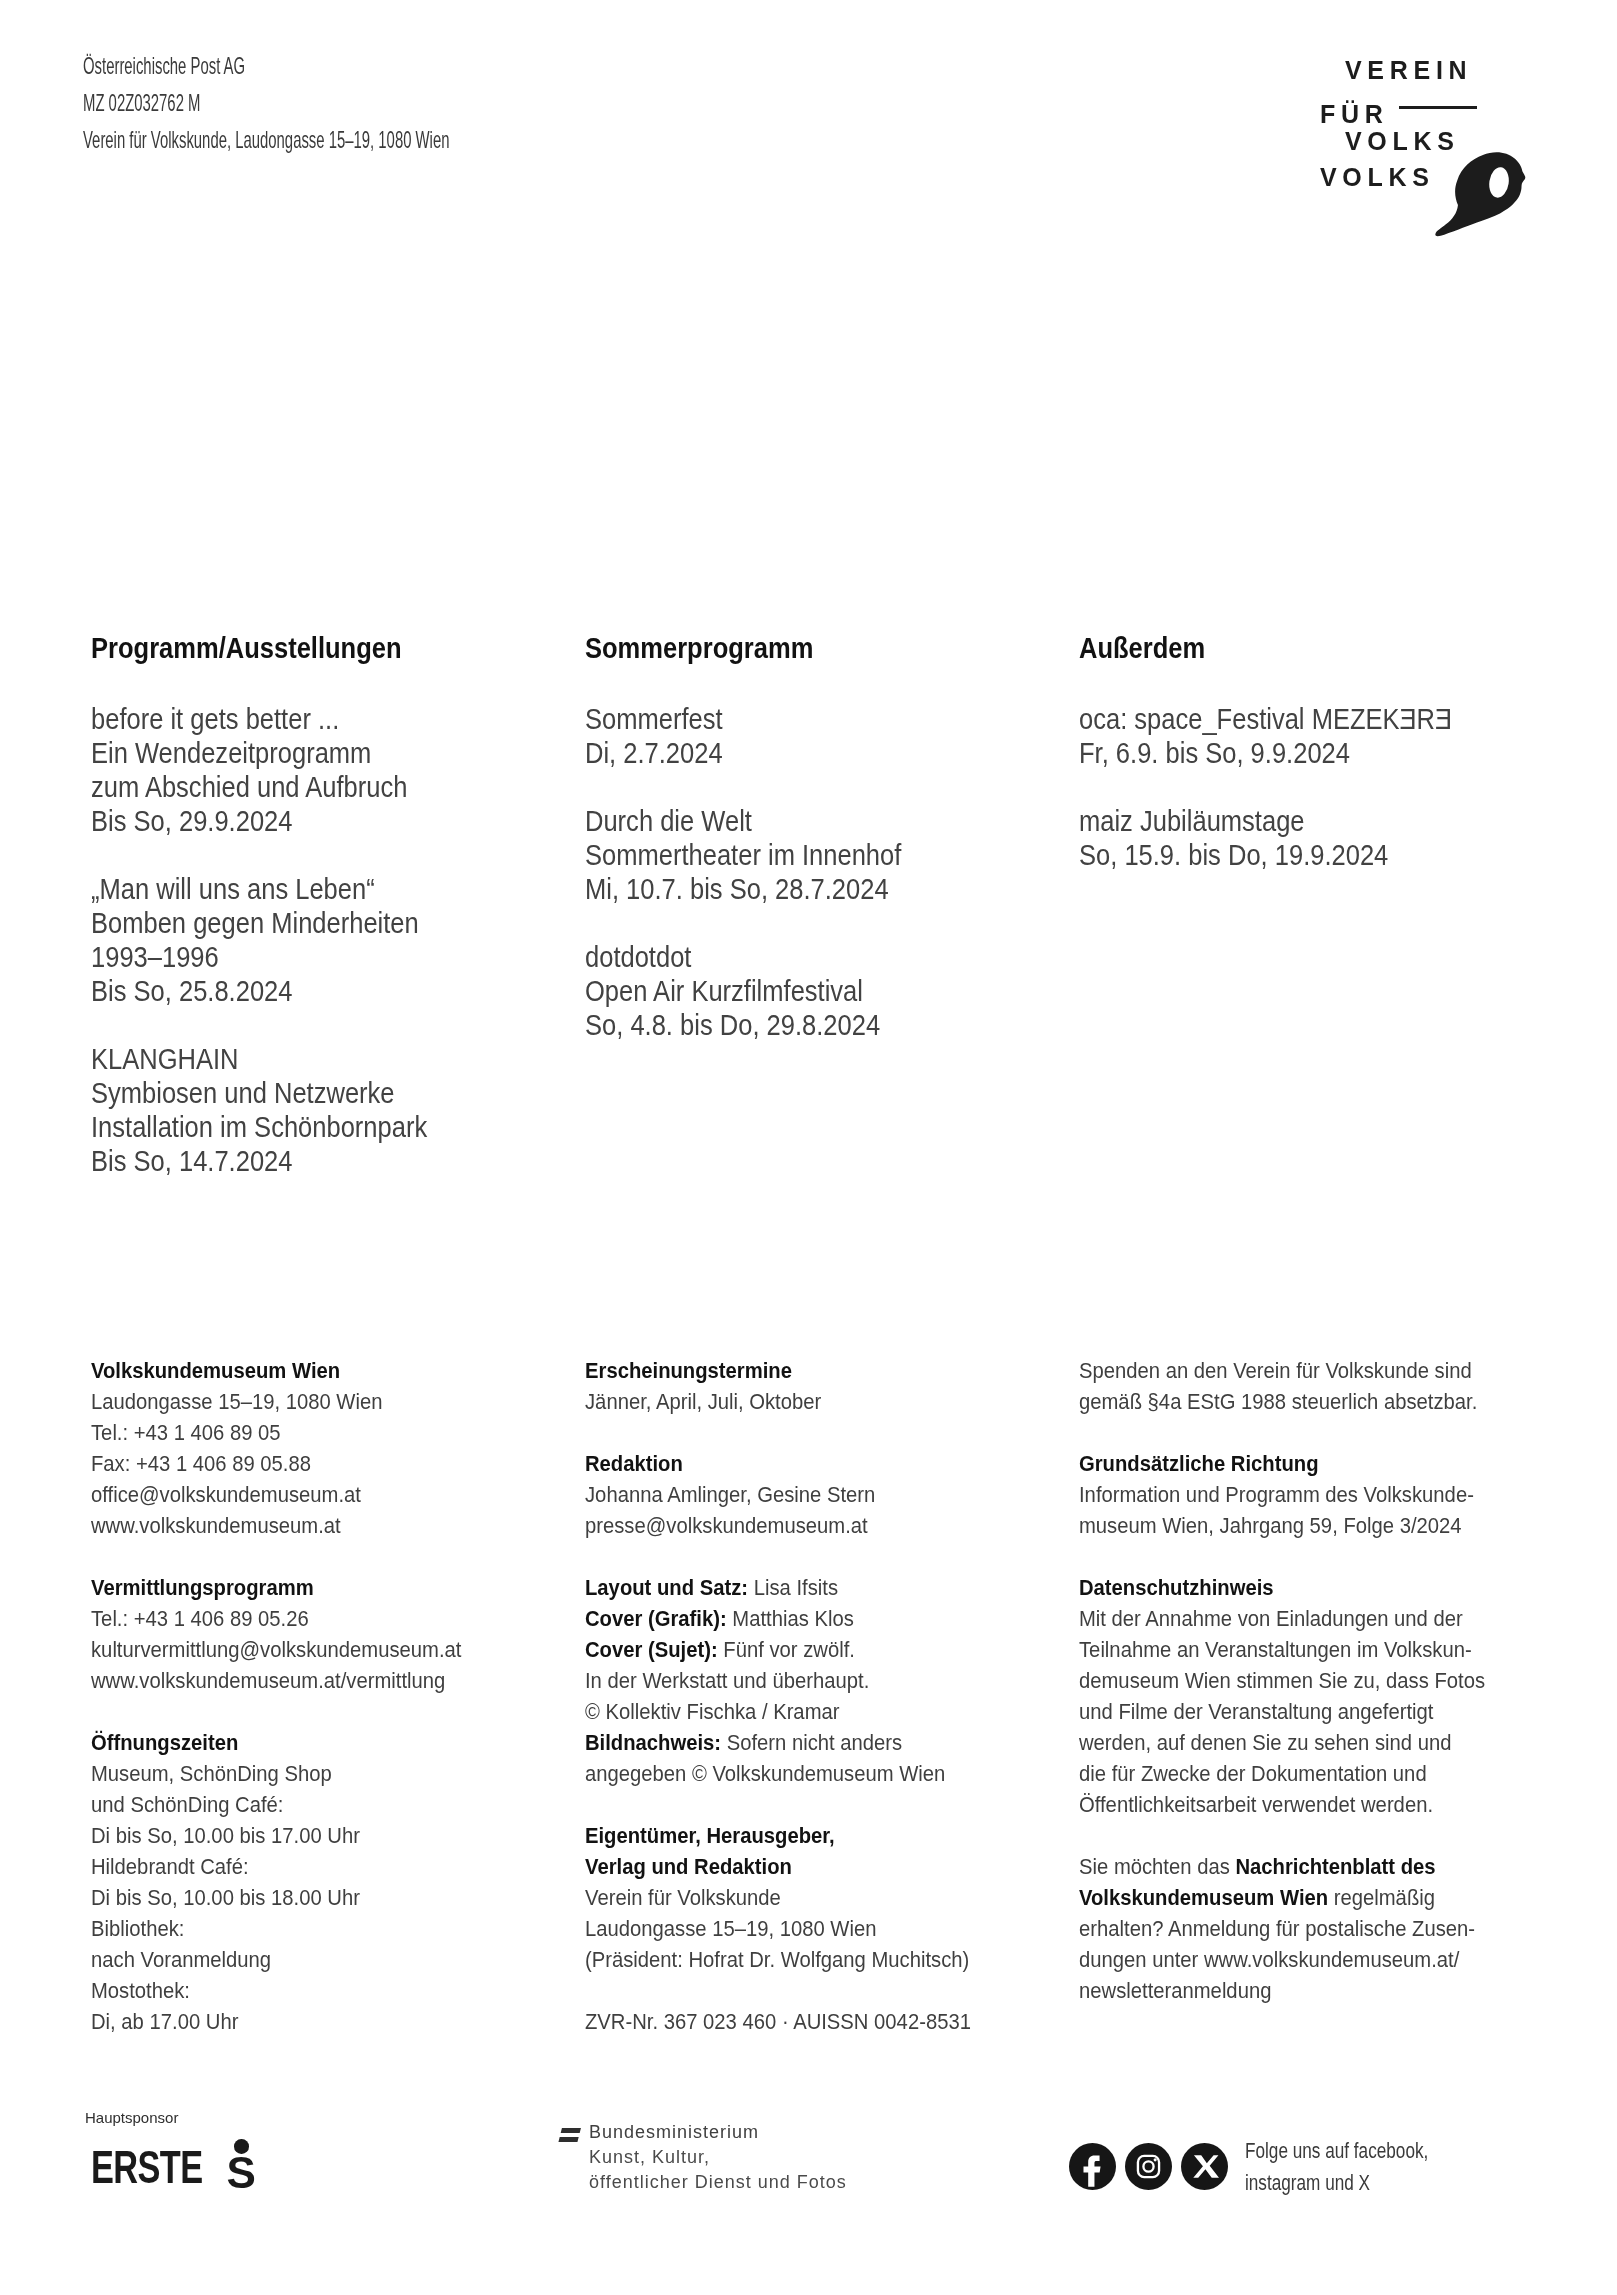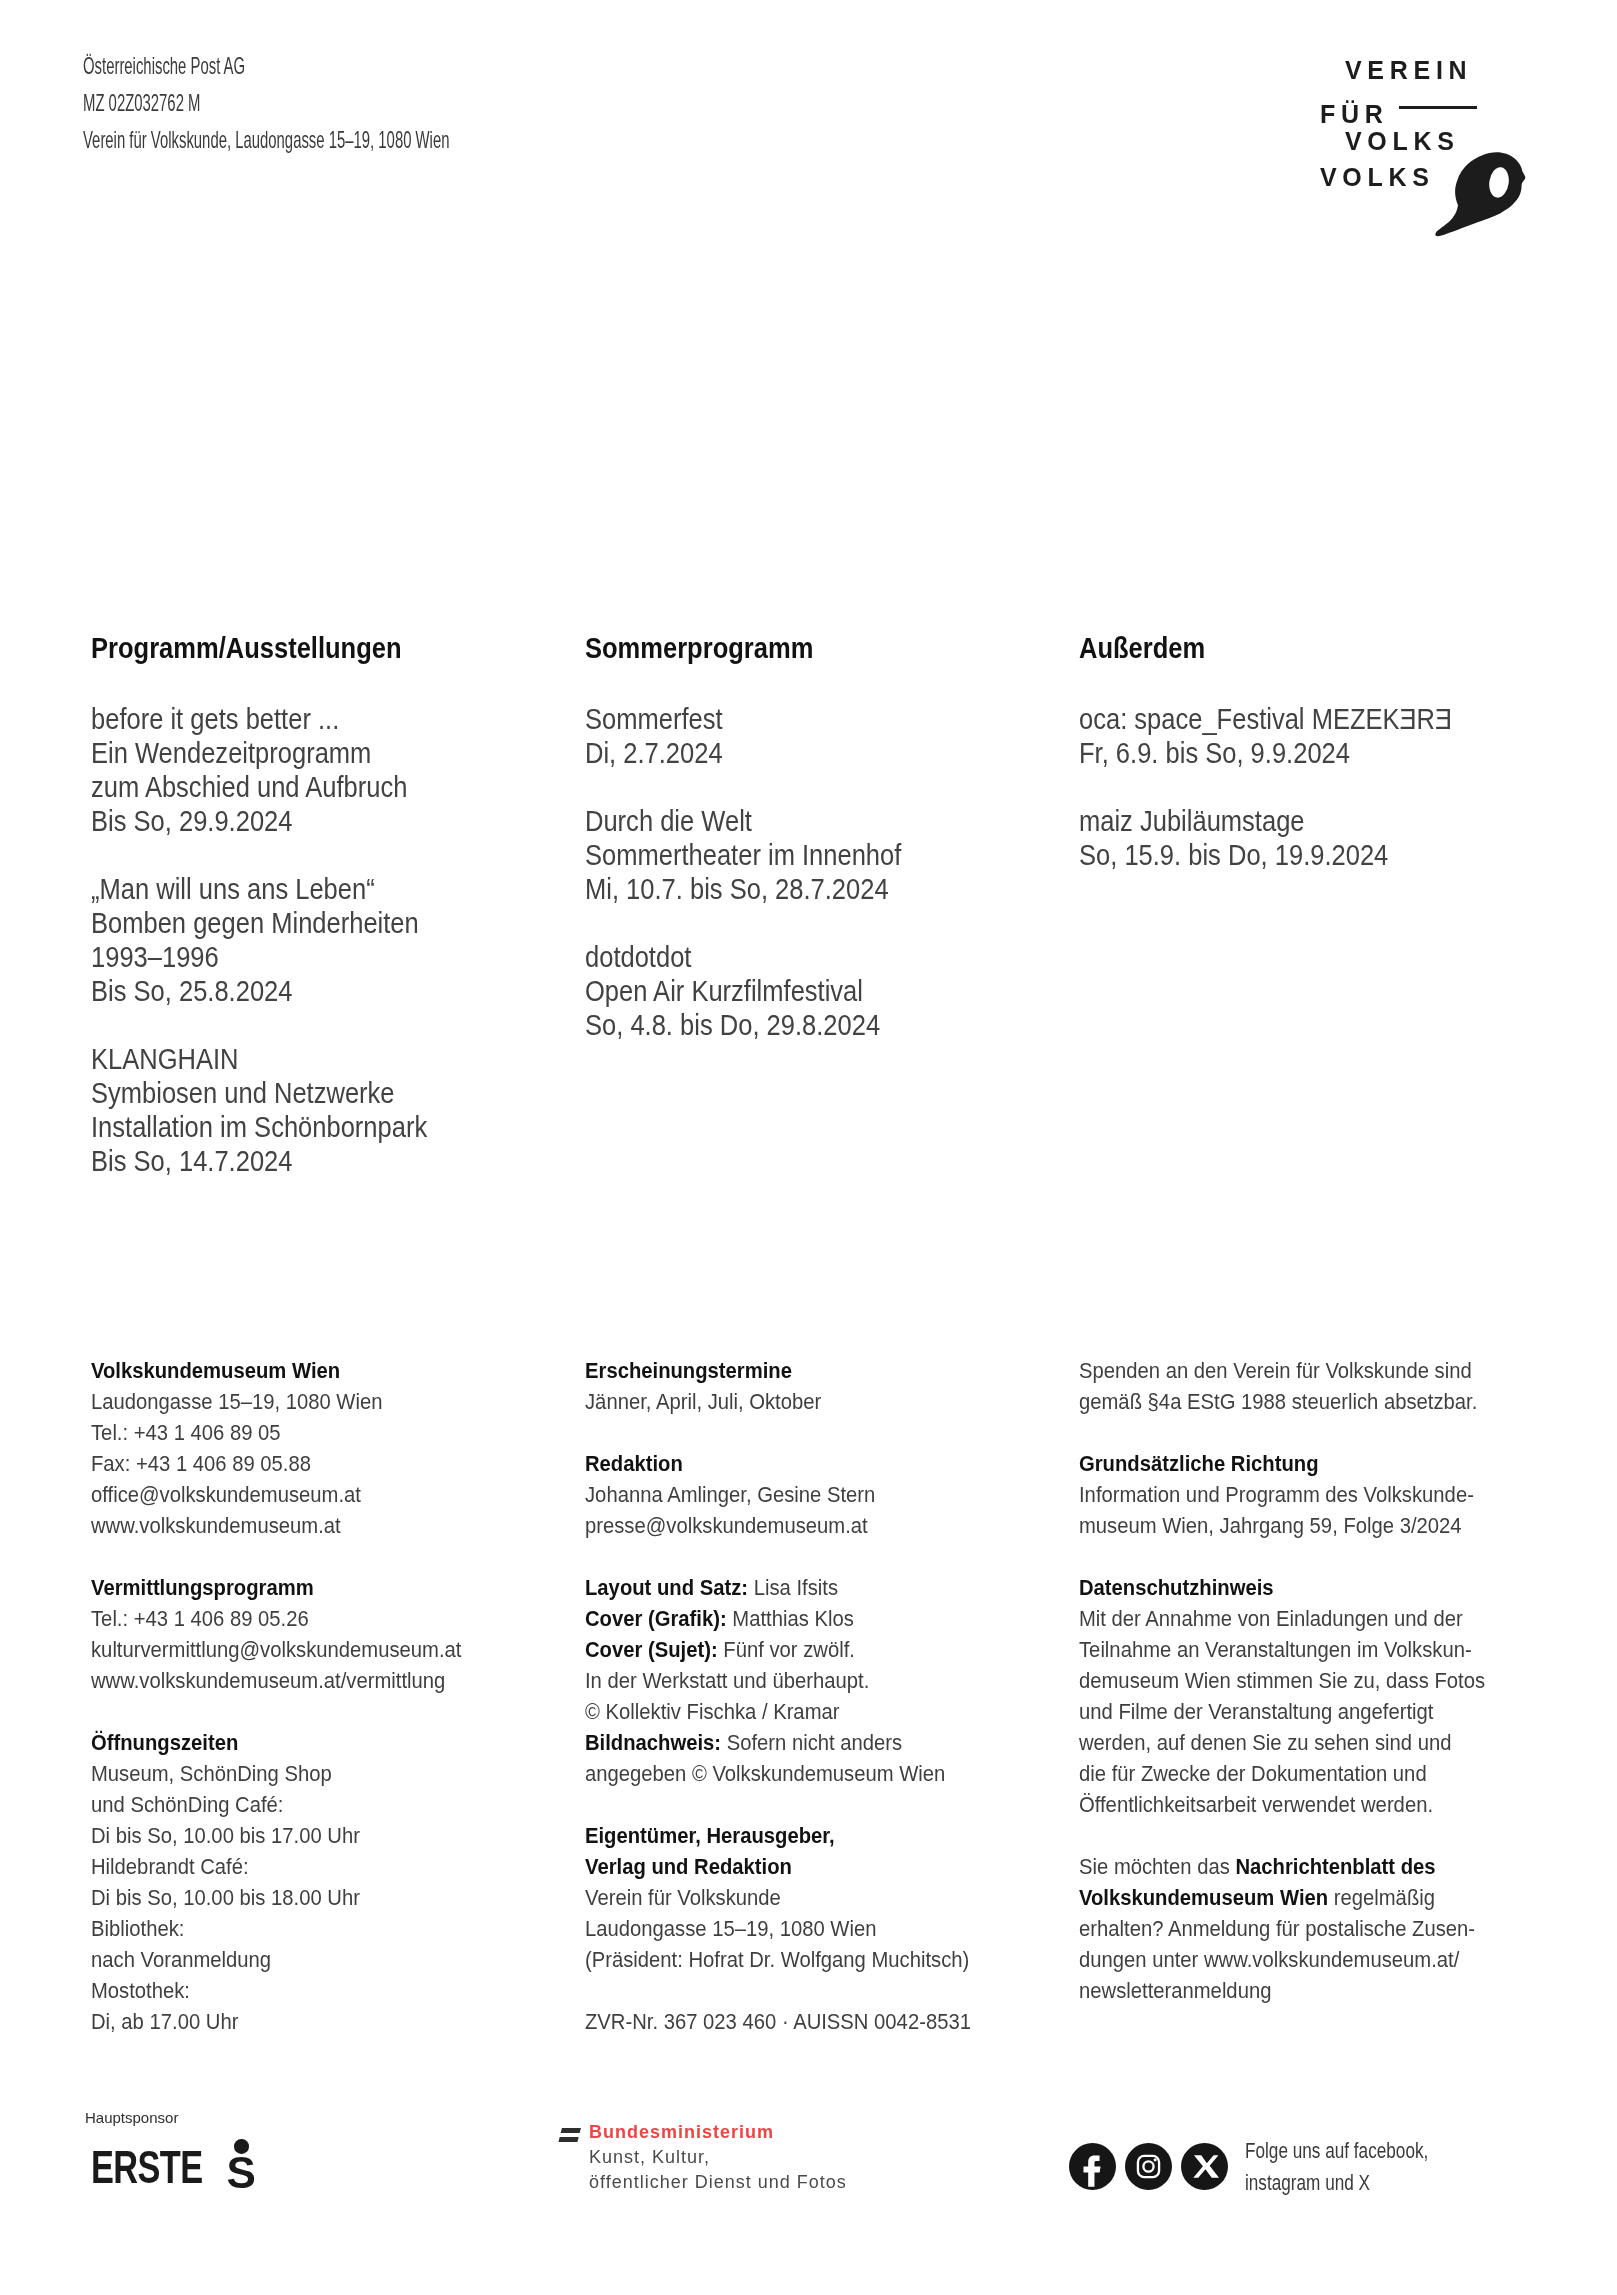--- a/index.html
+++ b/index.html
@@ -58,21 +58,21 @@
     letter-spacing:-0.8px;transform:scaleX(0.73);transform-origin:0 0;white-space:nowrap;
   }
   .erste-sym{position:absolute;left:225px;top:2139px;width:36px;height:52px;}
   .erste-dot{position:absolute;left:9px;top:0;width:14.6px;height:14.6px;border-radius:50%;background:#1a1a1a;}
   .erste-s{position:absolute;left:1.6px;top:14.6px;font-size:44px;line-height:37px;font-weight:700;color:#1a1a1a;}
 
   .flag{position:absolute;left:560px;top:2128px;width:18.6px;height:15.4px;transform:skewX(-14deg);}
   .flag .fs{height:4.9px;background:#2e2e2e;}
   .flag .fw{height:4px;}
   .ministry-text{position:absolute;left:589px;top:2120px;font-size:18px;line-height:25px;letter-spacing:1px;color:#4a4a4a;white-space:nowrap;}
-  .ministry-text .m1{font-weight:700;color:#ef4444;}
+  .ministry-text .m1{font-weight:400;color:#404040;}
 
   .social{position:absolute;left:1069px;top:2143px;display:flex;gap:9px;}
   .social svg{display:block;}
   .social-text{
     position:absolute;left:1245px;top:2135px;
     font-size:22.6px;line-height:32px;color:#3a3a3a;
     transform:scaleX(0.76);transform-origin:0 0;white-space:nowrap;
   }
 </style>
 </head>

